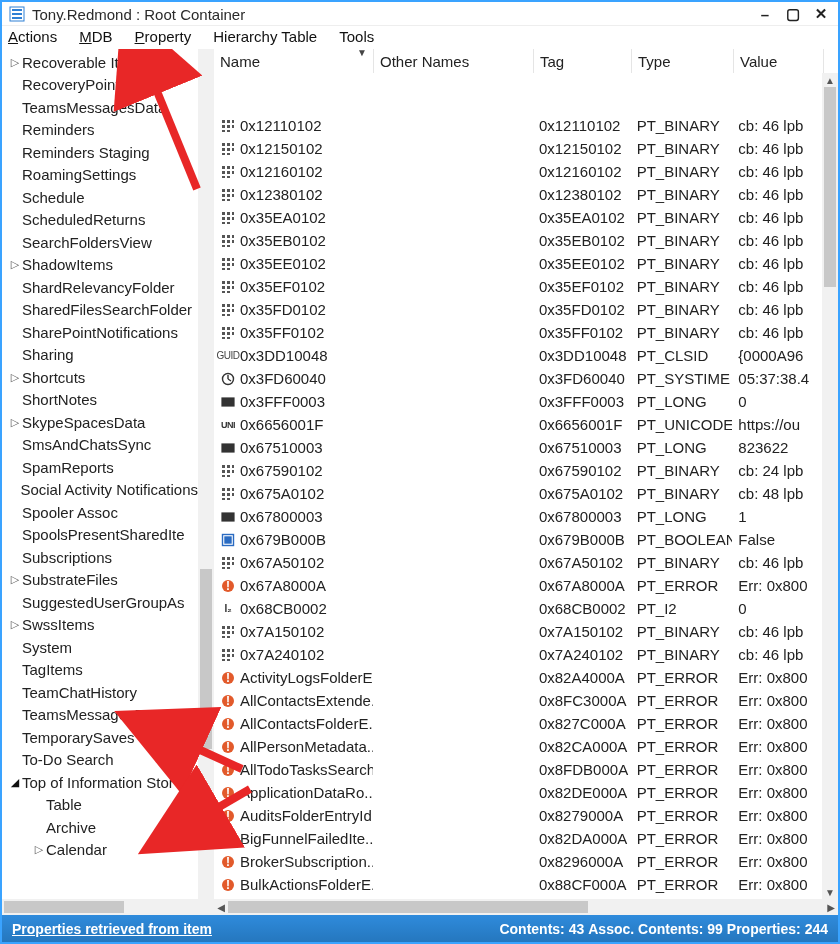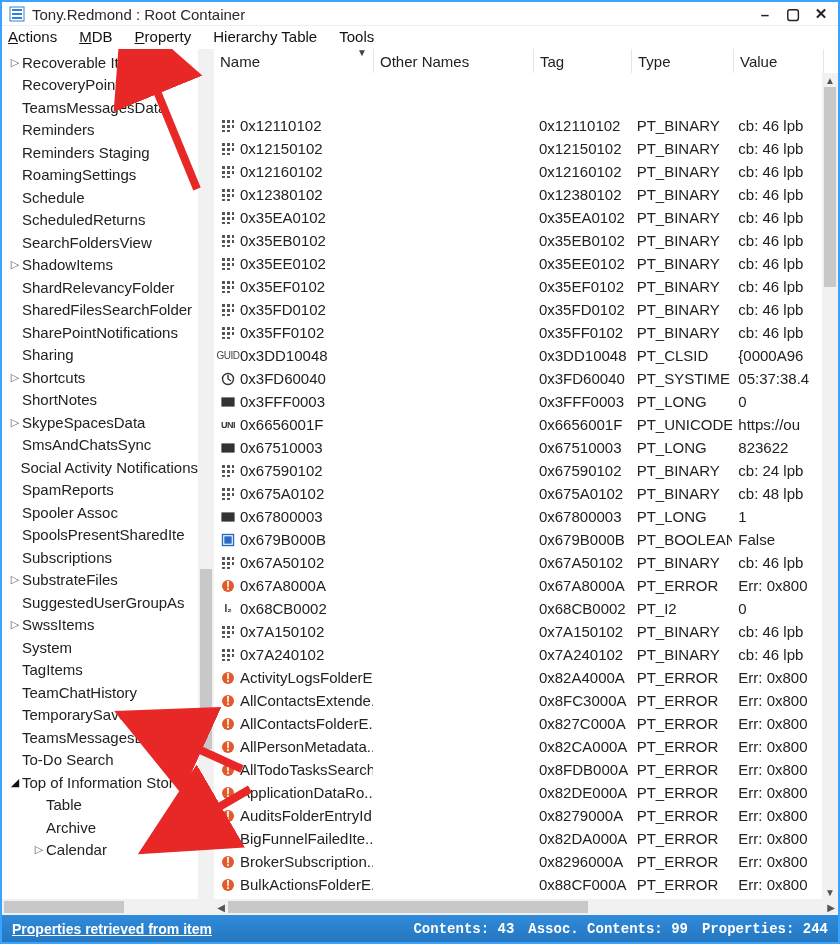--- a/index.html
+++ b/index.html
@@ -241,21 +241,21 @@
     height: 27px;
     background: linear-gradient(#2f8bdc, #2577be);
     color: #fff;
     display: flex;
     align-items: center;
     font-size: 14px;
     font-weight: 600;
     padding: 0 10px;
   }
   .statusbar .left { flex: 1; text-decoration: underline; }
-  .statusbar .kv  { margin-left: 14px; font-family: Liberation Mono, monospace; }
+  .statusbar .kv  { margin-left: 4px; }
 
   
   .overlay {
     position: absolute;
     left: 0; top: 0; right: 0; bottom: 0;
     pointer-events: none;
   }
 </style>
 </head>
 <body>
@@ -359,25 +359,25 @@
             <div class="tree-row depth1">
               <span class="expander right">▷</span>
               <span>SkypeSpacesData</span>
             </div>
             <div class="tree-row depth1">
               <span class="expander "></span>
               <span>SmsAndChatsSync</span>
             </div>
             <div class="tree-row depth1">
               <span class="expander "></span>
+              <span>SpamReports</span>
+            </div>
+            <div class="tree-row depth1">
+              <span class="expander "></span>
               <span>Social Activity Notifications</span>
-            </div>
-            <div class="tree-row depth1">
-              <span class="expander "></span>
-              <span>SpamReports</span>
             </div>
             <div class="tree-row depth1">
               <span class="expander "></span>
               <span>Spooler Assoc</span>
             </div>
             <div class="tree-row depth1">
               <span class="expander "></span>
               <span>SpoolsPresentSharedIte</span>
             </div>
             <div class="tree-row depth1">
@@ -403,25 +403,25 @@
             <div class="tree-row depth1">
               <span class="expander "></span>
               <span>TagItems</span>
             </div>
             <div class="tree-row depth1">
               <span class="expander "></span>
               <span>TeamChatHistory</span>
             </div>
             <div class="tree-row depth1">
               <span class="expander "></span>
+              <span>TeamsMessagesData</span>
+            </div>
+            <div class="tree-row depth1">
+              <span class="expander "></span>
               <span>TemporarySaves</span>
-            </div>
-            <div class="tree-row depth1">
-              <span class="expander "></span>
-              <span>TeamsMessagesData</span>
             </div>
             <div class="tree-row depth1">
               <span class="expander "></span>
               <span>To-Do Search</span>
             </div>
             <div class="tree-row depth1">
               <span class="expander down">◢</span>
               <span>Top of Information Stor</span>
             </div>
             <div class="tree-row depth2">

